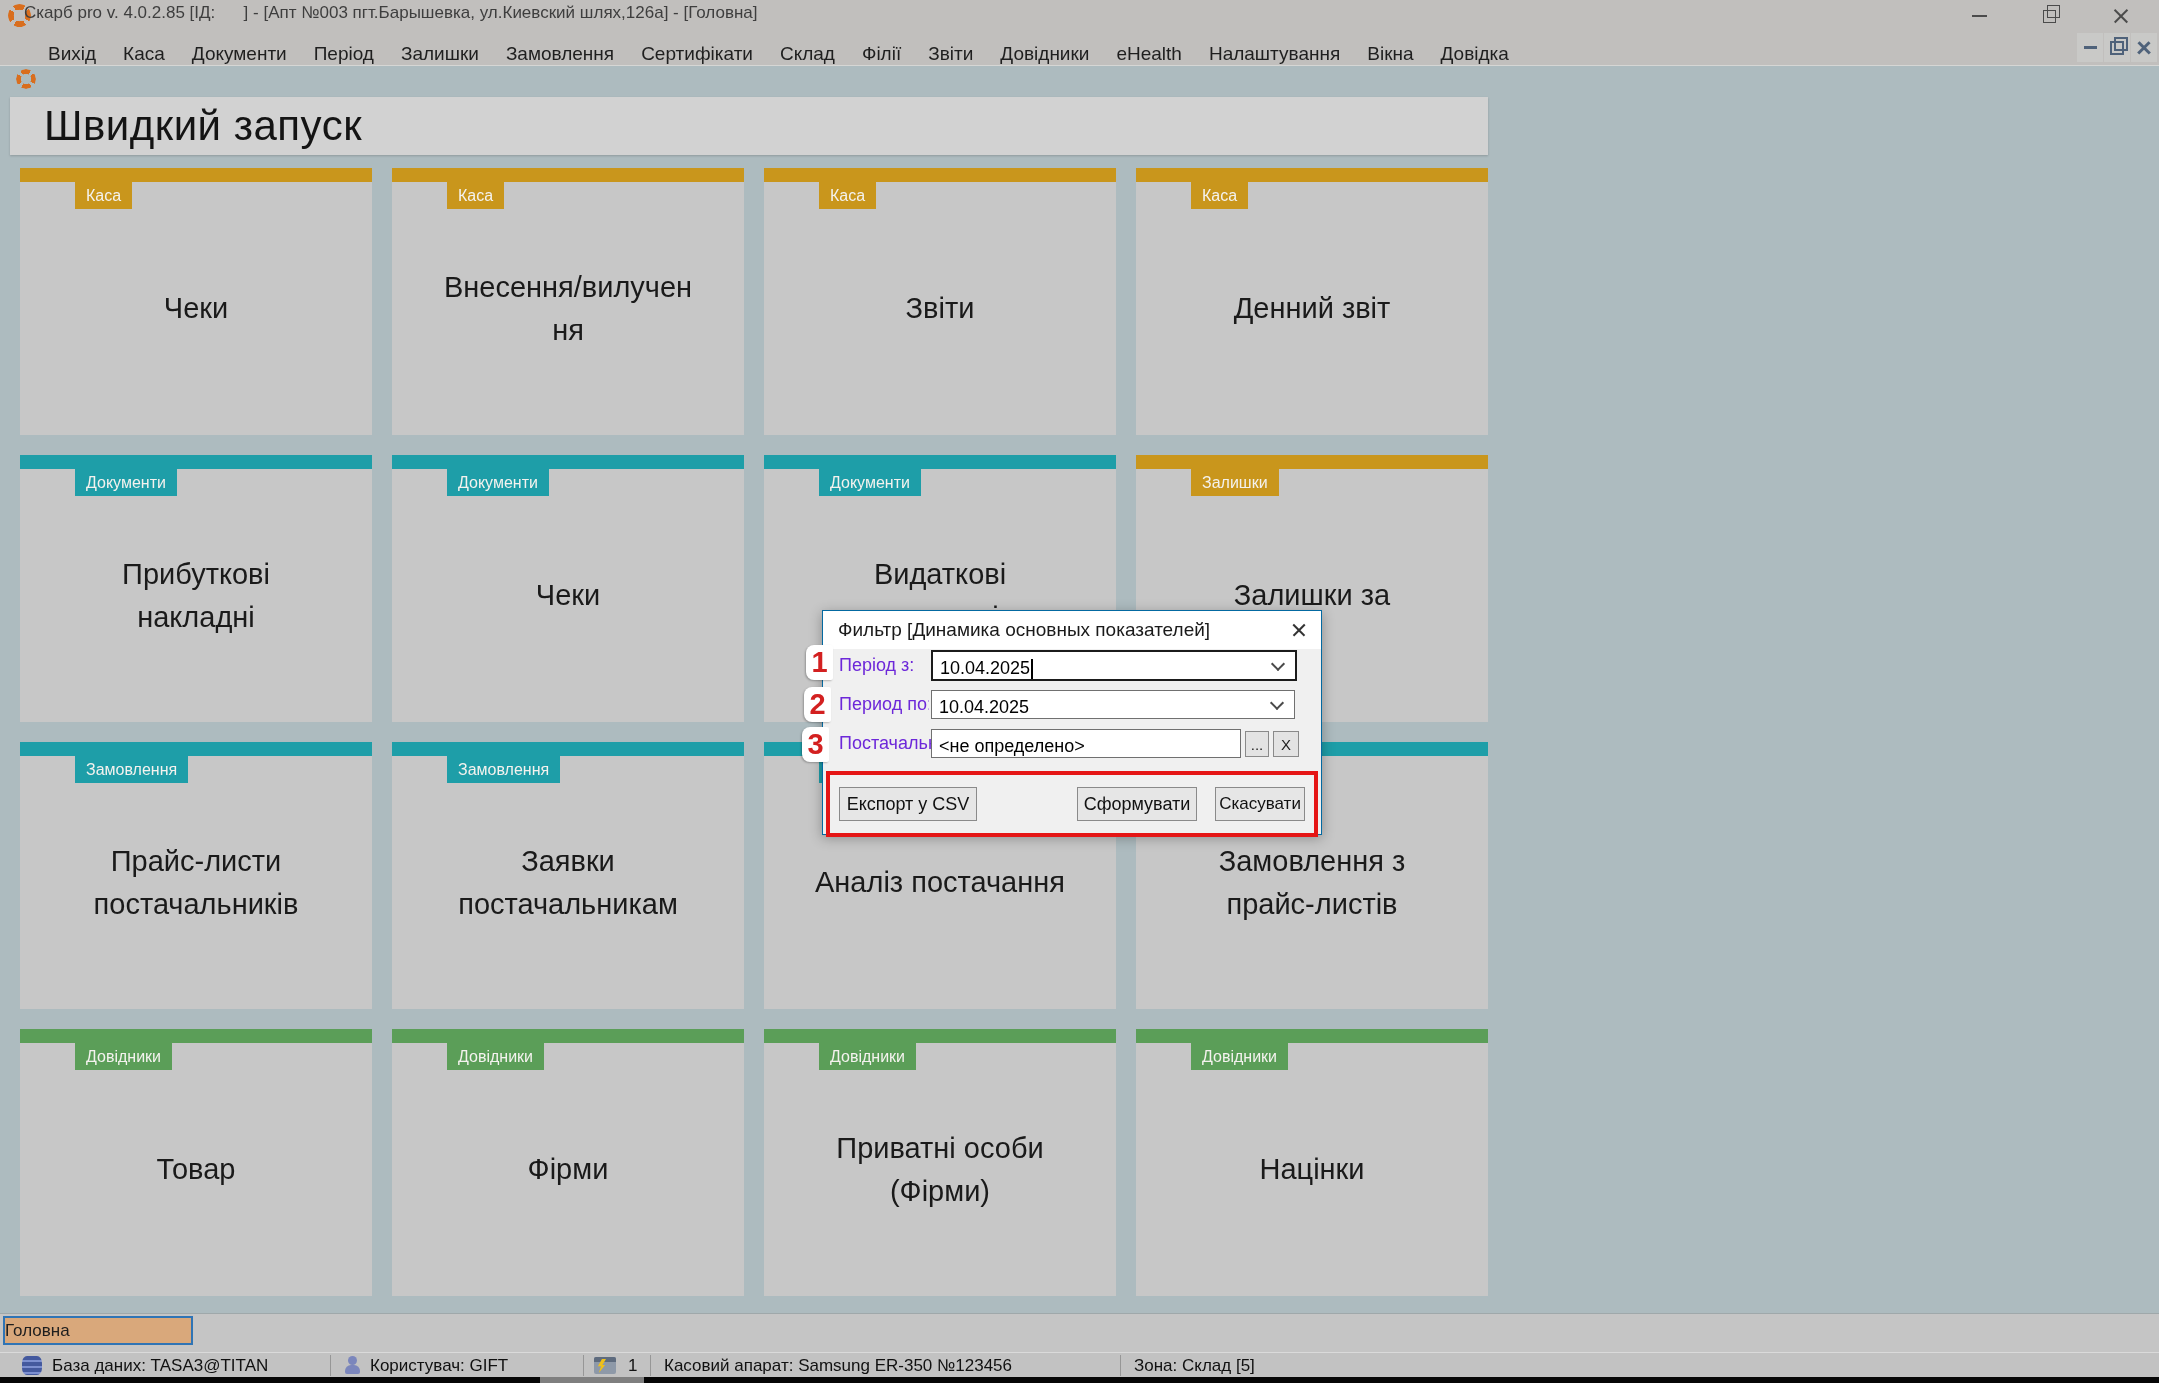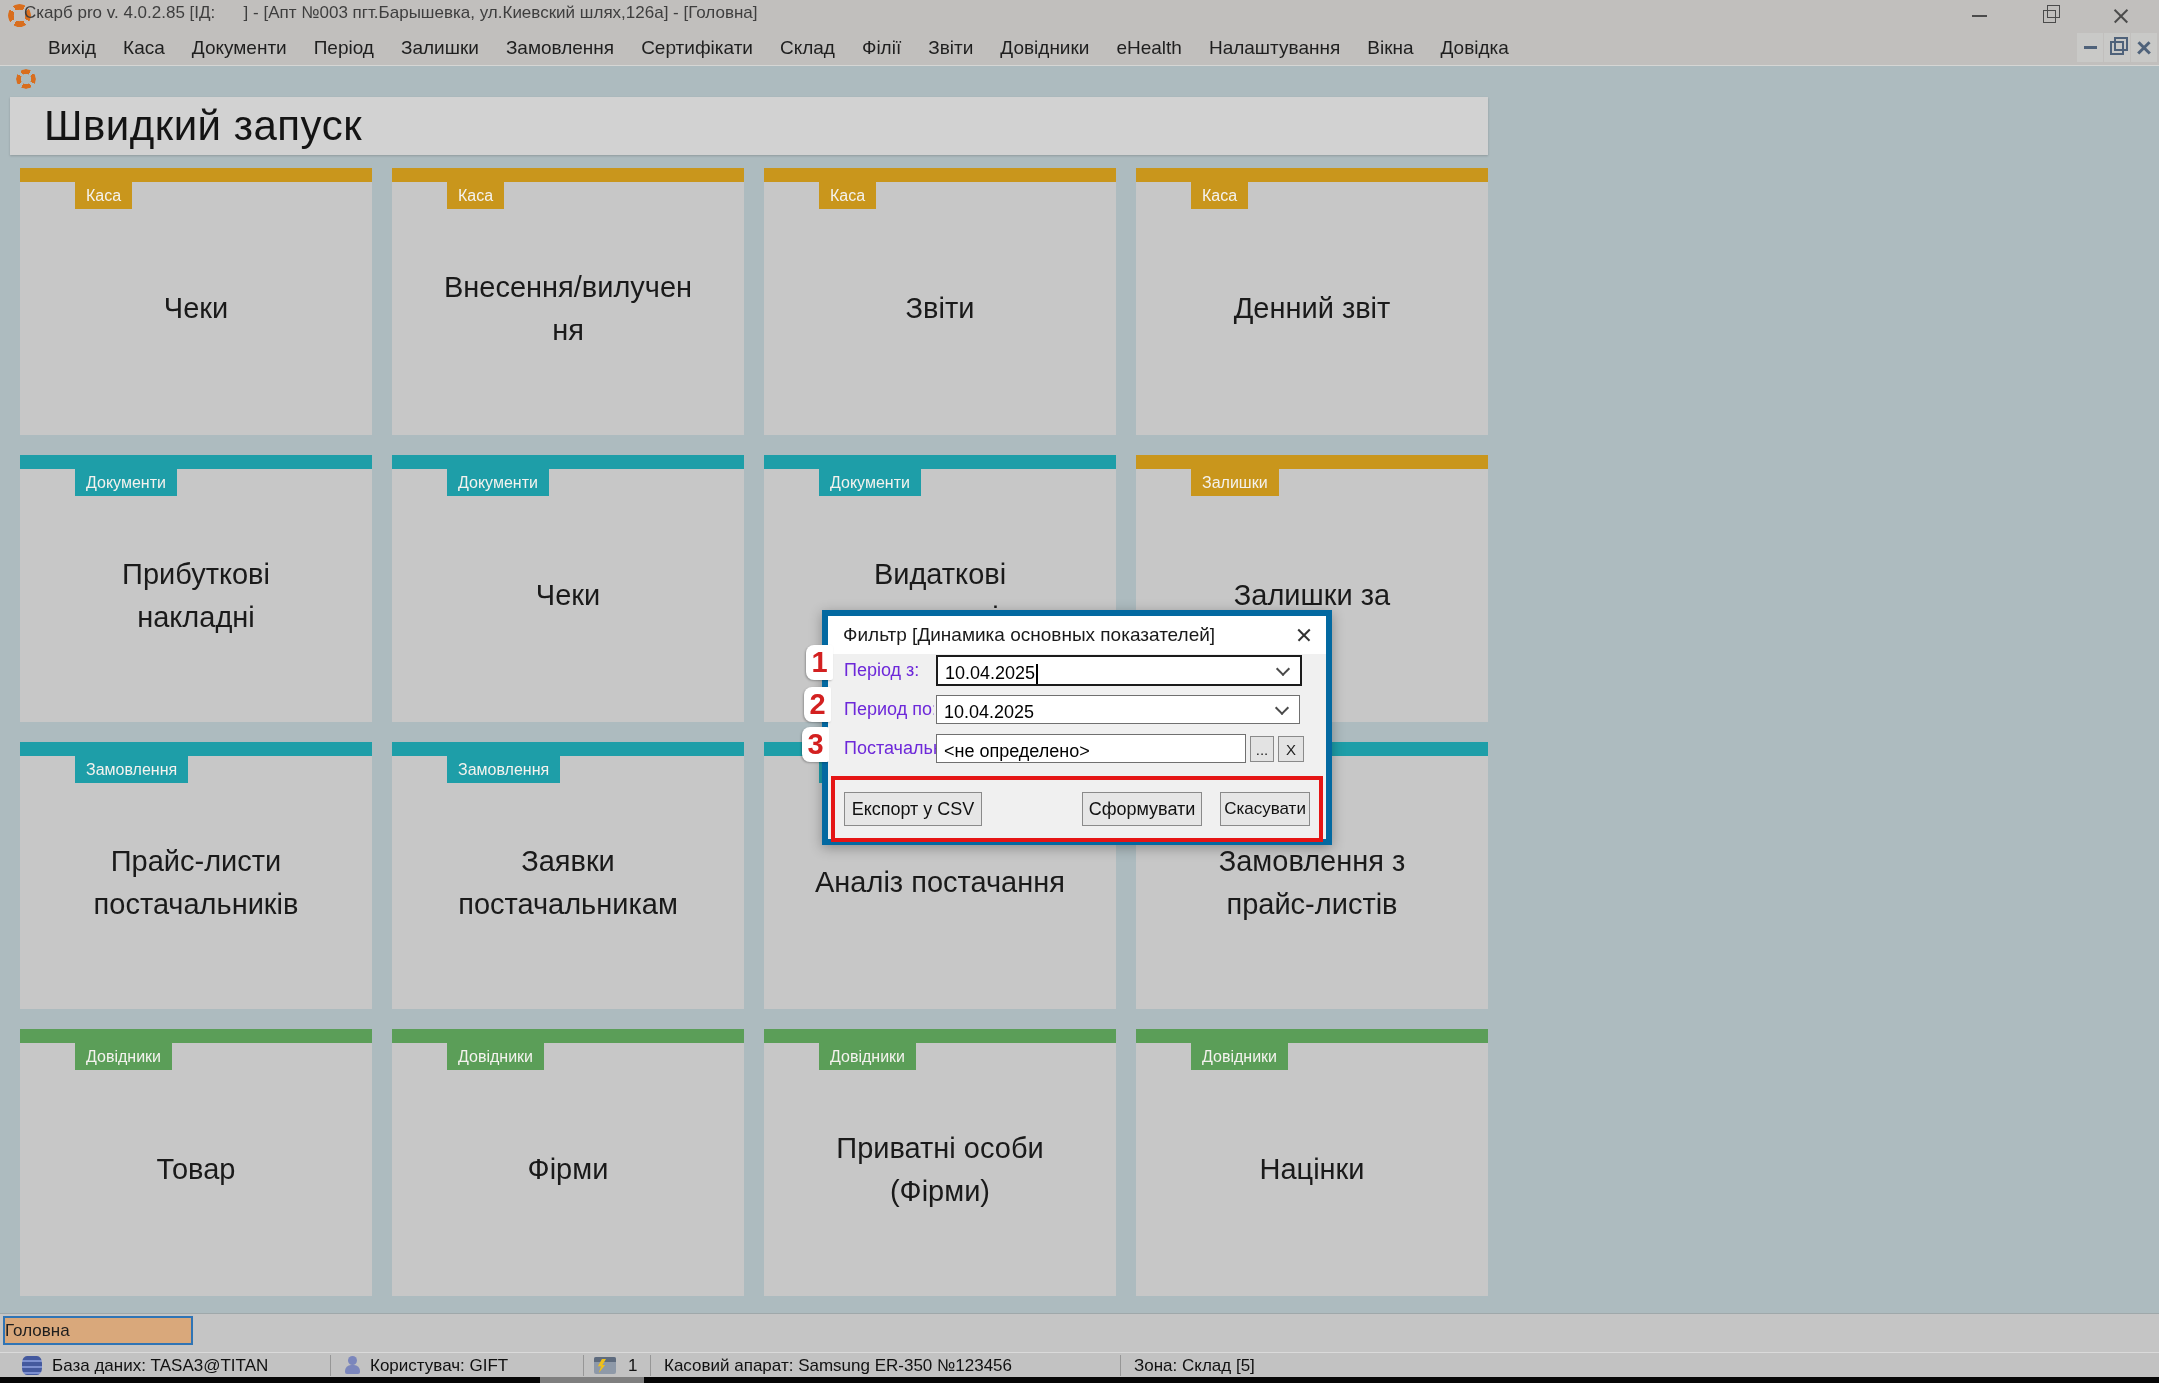--- a/index.html
+++ b/index.html
@@ -18,21 +18,21 @@
 
   .winbtn{position:absolute;top:4px;width:34px;height:24px;display:flex;align-items:center;justify-content:center;}
   .glyph-min{width:15px;height:2px;background:#4B4B4B;}
   .glyph-restore{position:relative;width:11px;height:11px;border:1.5px solid #4B4B4B;background:transparent;}
   .glyph-restore:before{content:"";position:absolute;left:3px;top:-6px;width:11px;height:11px;border:1.5px solid #4B4B4B;}
   .xbar{position:absolute;left:50%;top:50%;width:18px;height:1.8px;background:#4B4B4B;}
   .x1{transform:translate(-50%,-50%) rotate(45deg);} .x2{transform:translate(-50%,-50%) rotate(-45deg);}
 
   
   .menubar{position:absolute;left:0;top:30px;width:2159px;height:35px;background:#C1BFBD;border-bottom:1px solid #D6D6D4;}
-  .menu-items{position:absolute;left:48px;top:0;height:35px;display:flex;align-items:center;gap:27px;}
+  .menu-items{position:absolute;left:48px;top:0;height:35px;display:flex;align-items:flex-end;gap:27px;}
   .menu-item{font-size:19px;color:#1F1F1F;white-space:nowrap;cursor:default;}
   .mdibtn{position:absolute;top:3px;width:26px;height:29px;background:#C9C9C7;display:flex;align-items:center;justify-content:center;}
   .mdi-min{width:13px;height:3px;background:#4F627A;}
   .mdi-restore{position:relative;width:10px;height:10px;border:2px solid #4F627A;}
   .mdi-restore:before{content:"";position:absolute;left:2px;top:-6px;width:10px;height:10px;border:2px solid #4F627A;}
   .mdi-x .xbar{width:16px;height:3.4px;background:#4F627A;}
 
   
   .panel-header{position:absolute;left:10px;top:97px;width:1478px;height:58px;background:#D2D2D2;box-shadow:0 1px 2px rgba(0,0,0,.18);}
   .panel-title{position:absolute;left:34px;top:5px;font-size:42px;font-weight:300;color:#141414;letter-spacing:.5px;}
@@ -40,21 +40,21 @@
   .tile{position:relative;background:#C7C7C7;cursor:pointer;}
   .tile-bar{position:absolute;left:0;top:0;width:100%;height:14px;}
   .tile-tag{position:absolute;left:55px;top:14px;height:27px;line-height:27px;padding:0 11px;color:#F4F2EE;font-size:16px;}
   .cat-gold .tile-bar,.cat-gold .tile-tag{background:#C9961C;}
   .cat-teal .tile-bar,.cat-teal .tile-tag{background:#1E9EA8;}
   .cat-green .tile-bar,.cat-green .tile-tag{background:#5B9E58;}
   .tile-label{position:absolute;left:0;top:14px;width:100%;height:253px;display:flex;align-items:center;justify-content:center;
     text-align:center;font-size:29px;color:#1A1A1A;line-height:1.45;white-space:pre-line;padding:0 26px;box-sizing:border-box;}
 
   
-  .dialog{position:absolute;left:822px;top:610px;width:498px;height:223px;background:#F0F0F0;border:6px solid #0369a1;
+  .dialog{position:absolute;left:822px;top:610px;width:498px;height:223px;background:#F0F0F0;border:1px solid #0369a1;
     box-shadow:0 3px 12px rgba(0,0,0,.30);z-index:20;}
   .dlg-titlebar{position:absolute;left:0;top:0;width:100%;height:38px;background:#FFFFFF;}
   .dlg-title{position:absolute;left:15px;top:0;line-height:38px;font-size:19px;color:#1A1A1A;white-space:nowrap;}
   .dlg-close{position:absolute;right:8px;top:6px;width:28px;height:26px;cursor:pointer;}
   .dlg-close .xbar{width:16px;height:1.6px;background:#333;}
   .dlg-row-label{position:absolute;left:16px;font-size:18px;color:#6d28d9;line-height:30px;white-space:nowrap;overflow:hidden;}
   .combo{position:absolute;left:108px;background:#FFFFFF;border:1px solid #707070;box-sizing:border-box;
     font-size:18px;color:#000;display:flex;align-items:flex-end;padding-left:7px;cursor:pointer;}
   .combo.focused{border:2px solid #1B1B1B;}
   .chevron{position:absolute;right:12px;top:50%;width:8px;height:8px;border-right:2px solid #4A4A4A;border-bottom:2px solid #4A4A4A;

